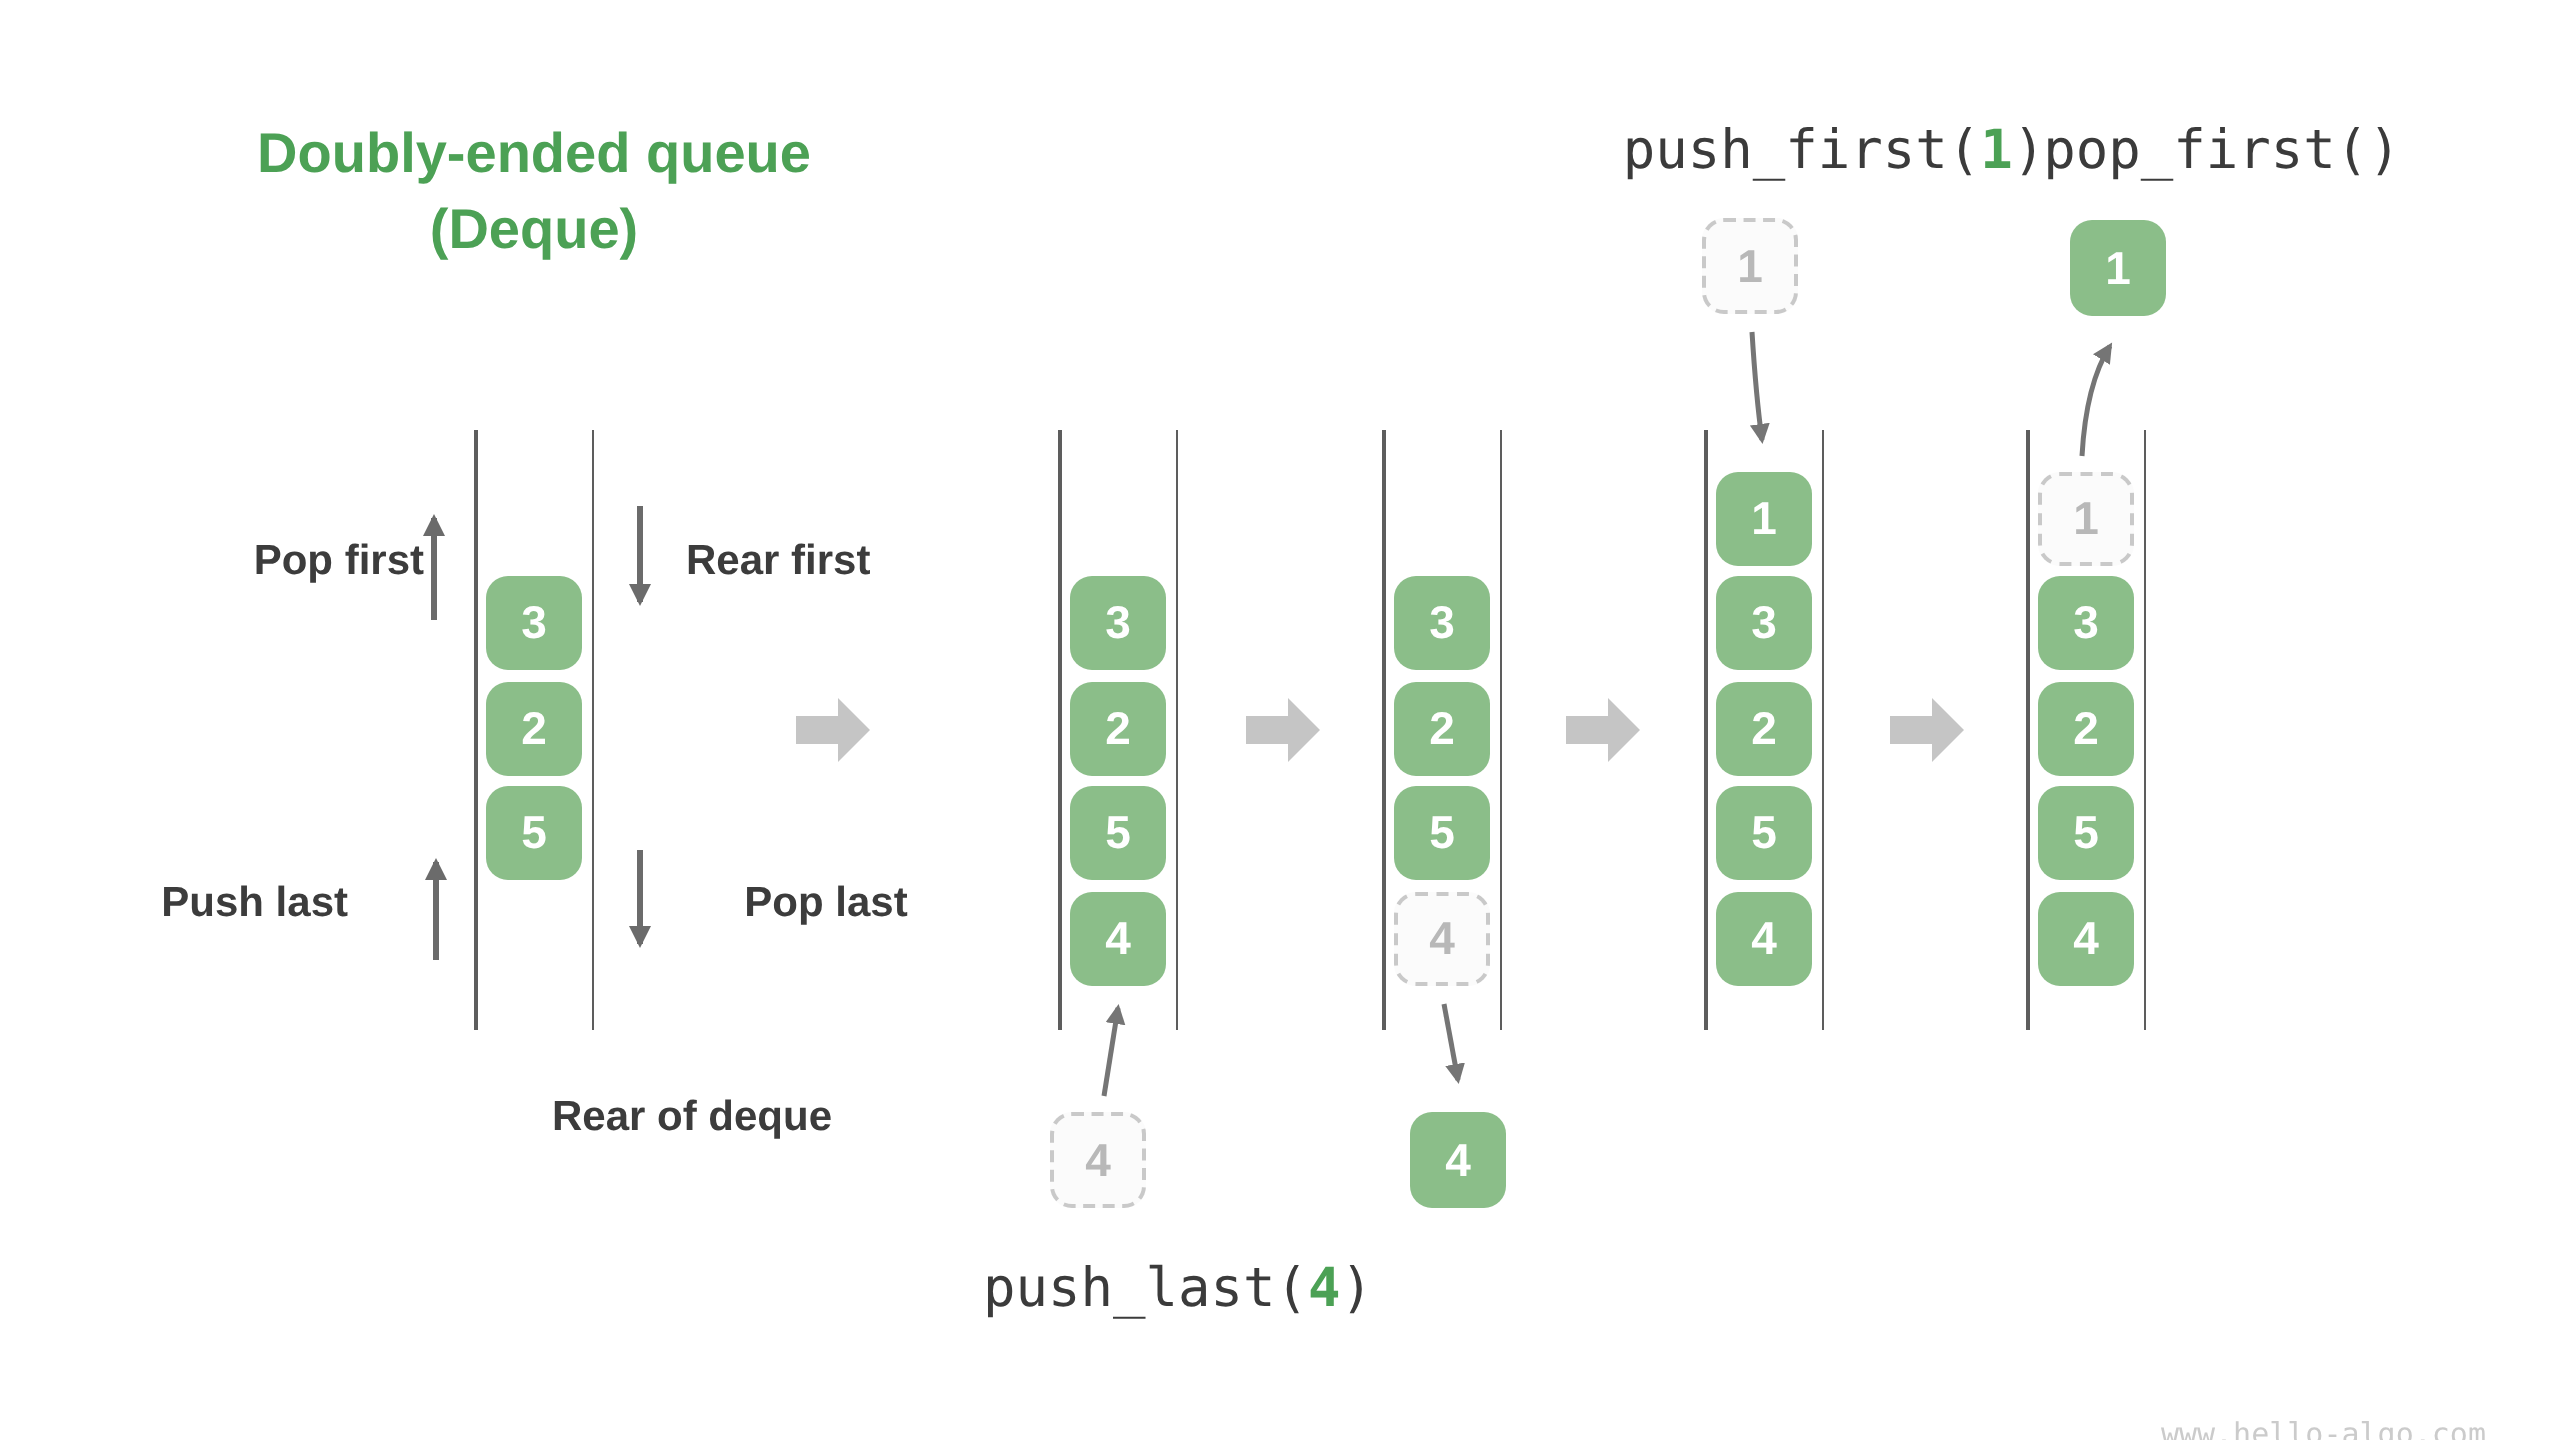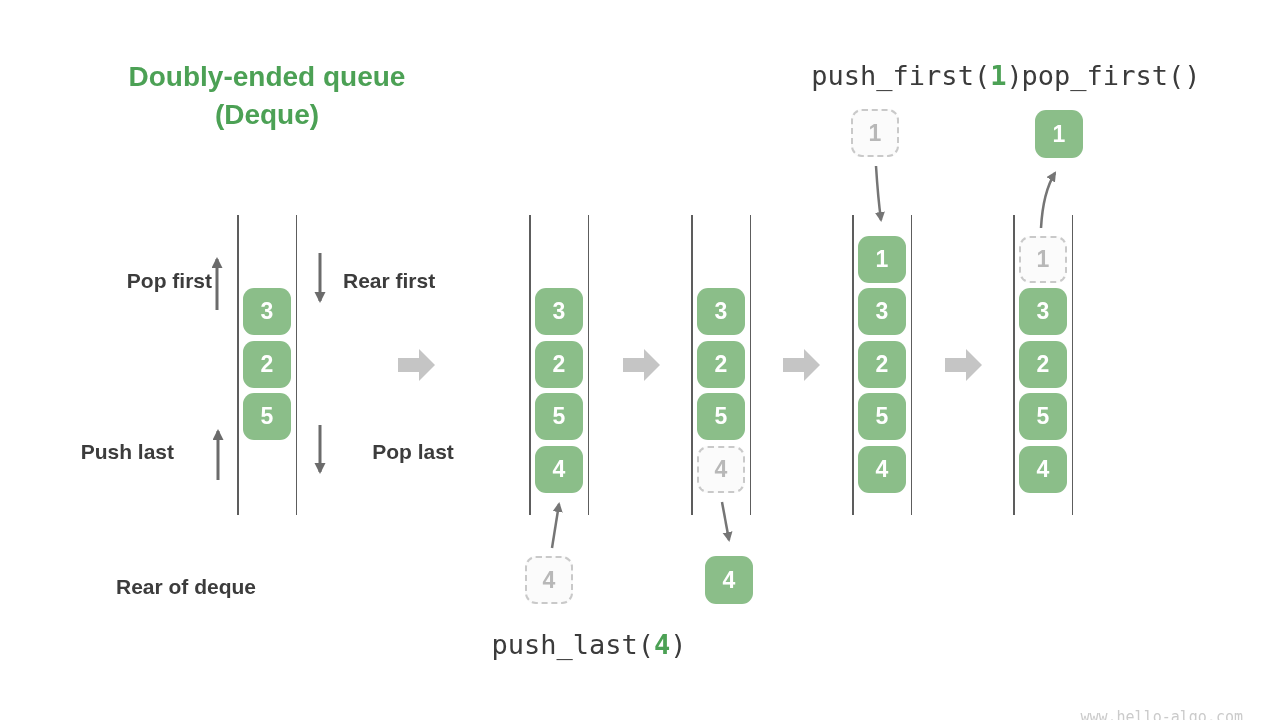--- a/index.html
+++ b/index.html
@@ -114,21 +114,21 @@
 
   <div class="title">
     <div>Doubly-ended queue</div>
     <div>(Deque)</div>
   </div>
 
   <div class="side-label" style="left:82px; top:268px; width:130px; text-align:right;">Pop first</div>
   <div class="side-label" style="left:343px; top:268px; width:140px; text-align:left;">Rear first</div>
   <div class="side-label" style="left:44px; top:439px; width:130px; text-align:right;">Push last</div>
   <div class="side-label" style="left:343px; top:439px; width:140px; text-align:center;">Pop last</div>
-  <div class="side-label" style="left:116px; top:574px; width:300px; text-align:left;">Rear of deque</div>
+  <div class="side-label" style="left:116px; top:546px; width:300px; text-align:right;">Rear of deque</div>
 
   <div class="queue" style="left:237px;">
     <div class="wall wall-l"></div>
     <div class="wall wall-r"></div>
     <div class="cell solid s1">3</div>
     <div class="cell solid s2">2</div>
     <div class="cell solid s3">5</div>
   </div>
 
   <div class="queue" style="left:529px;">

